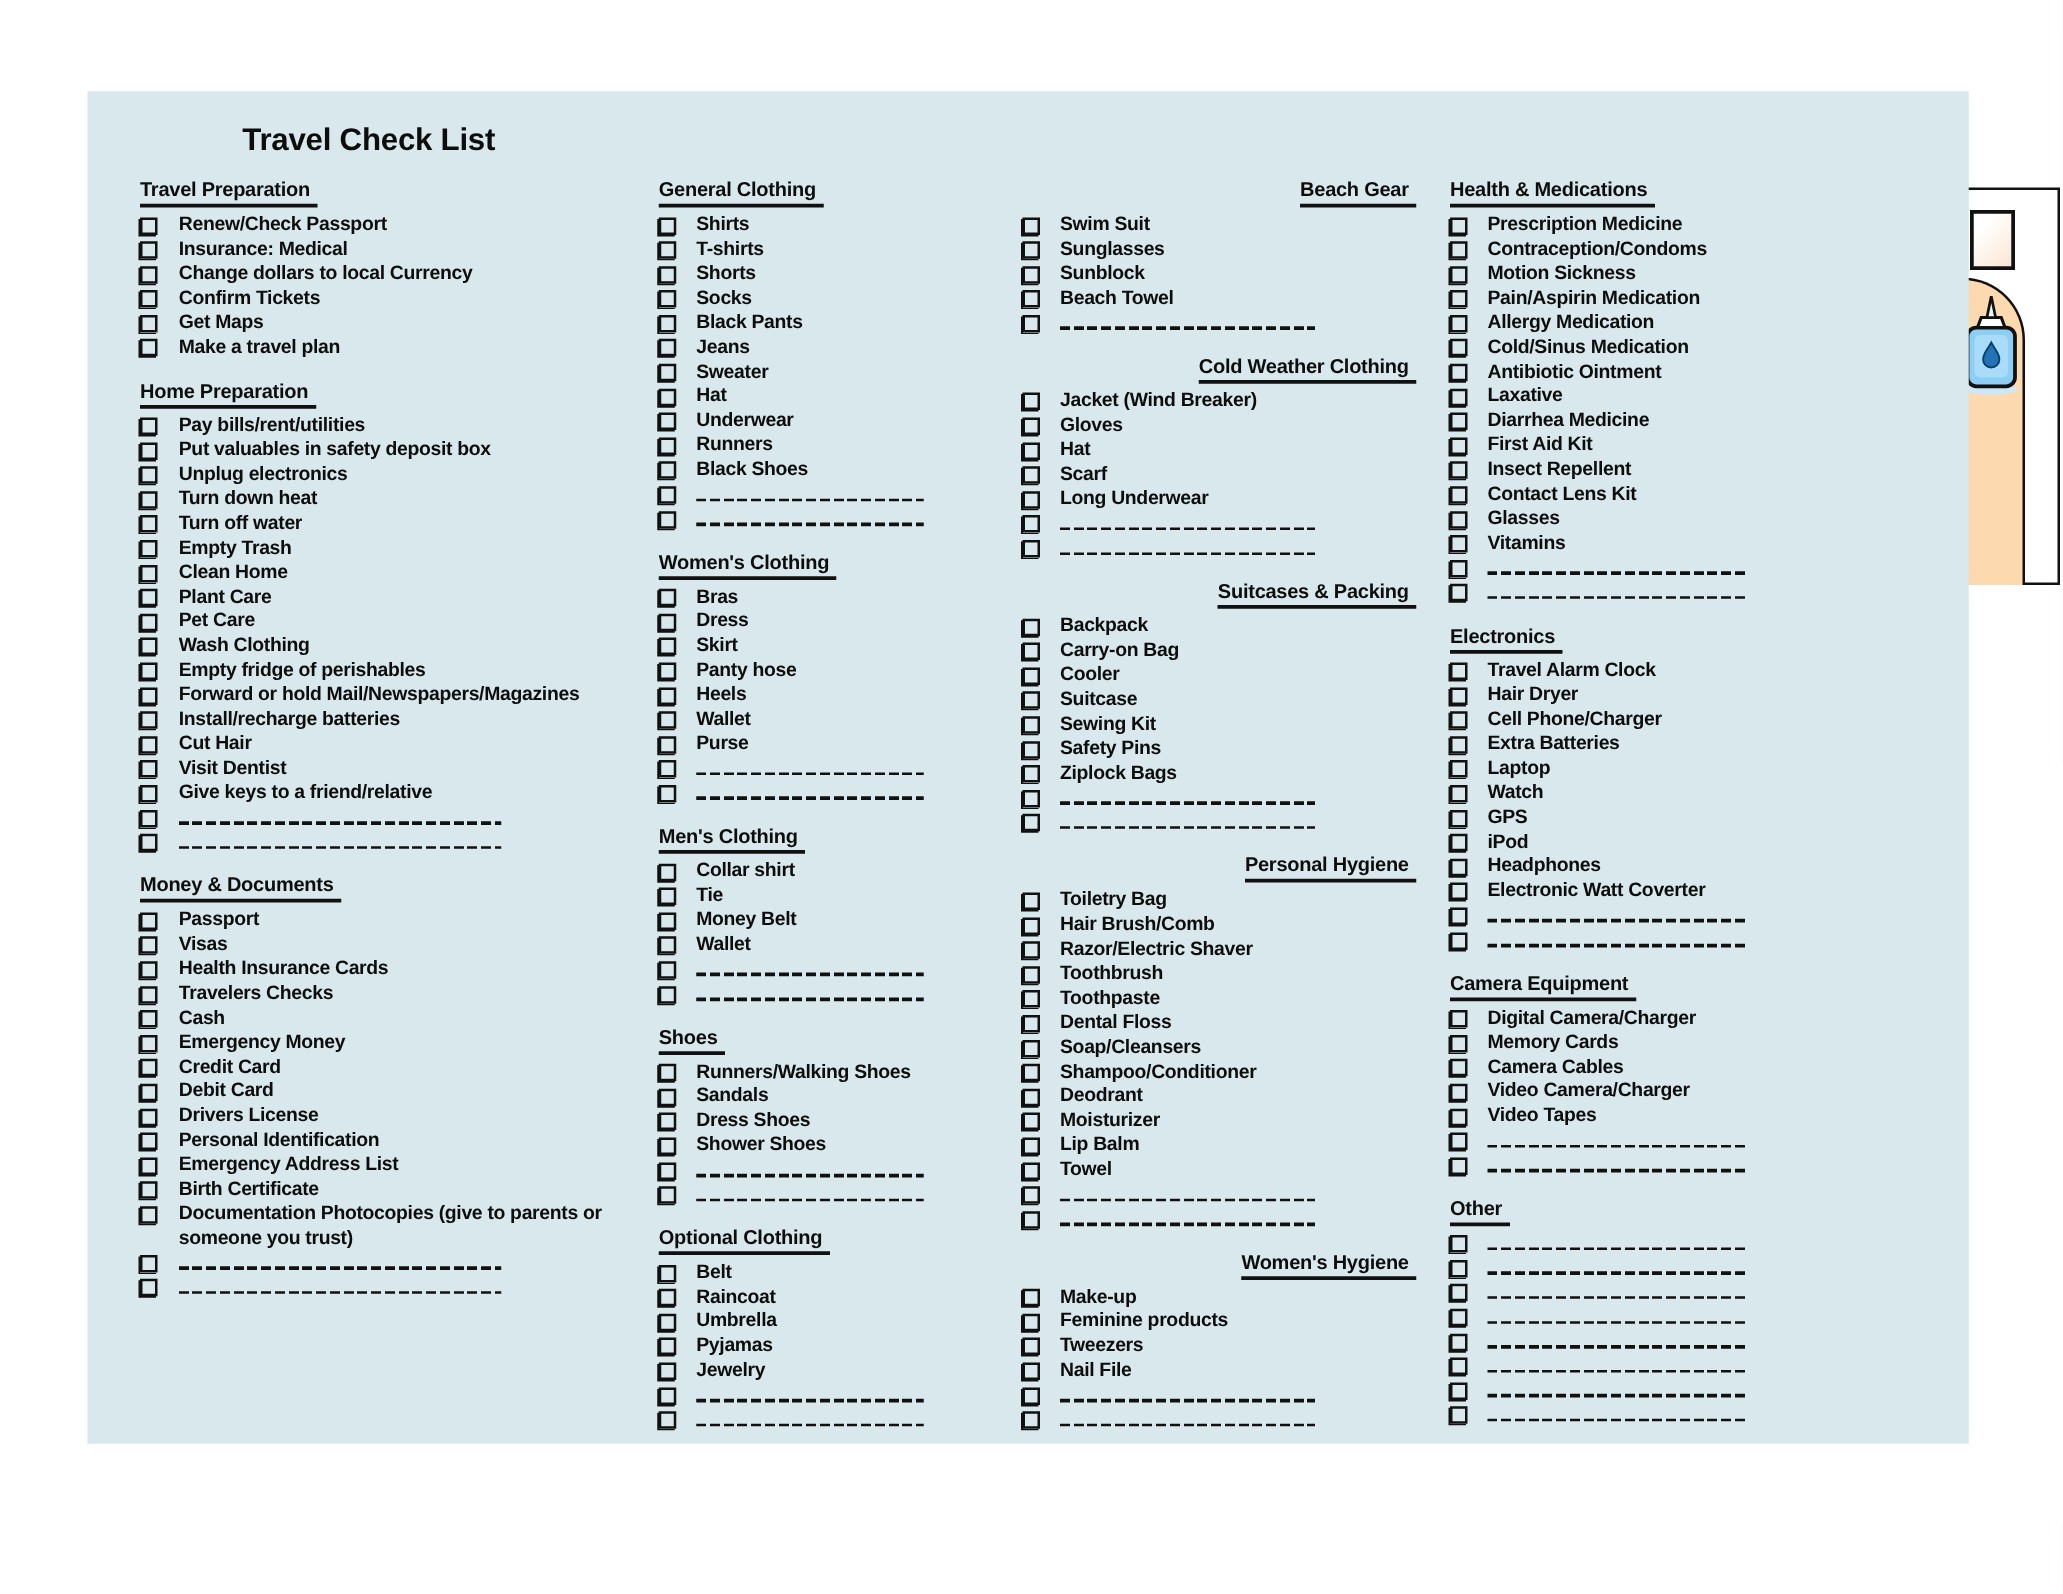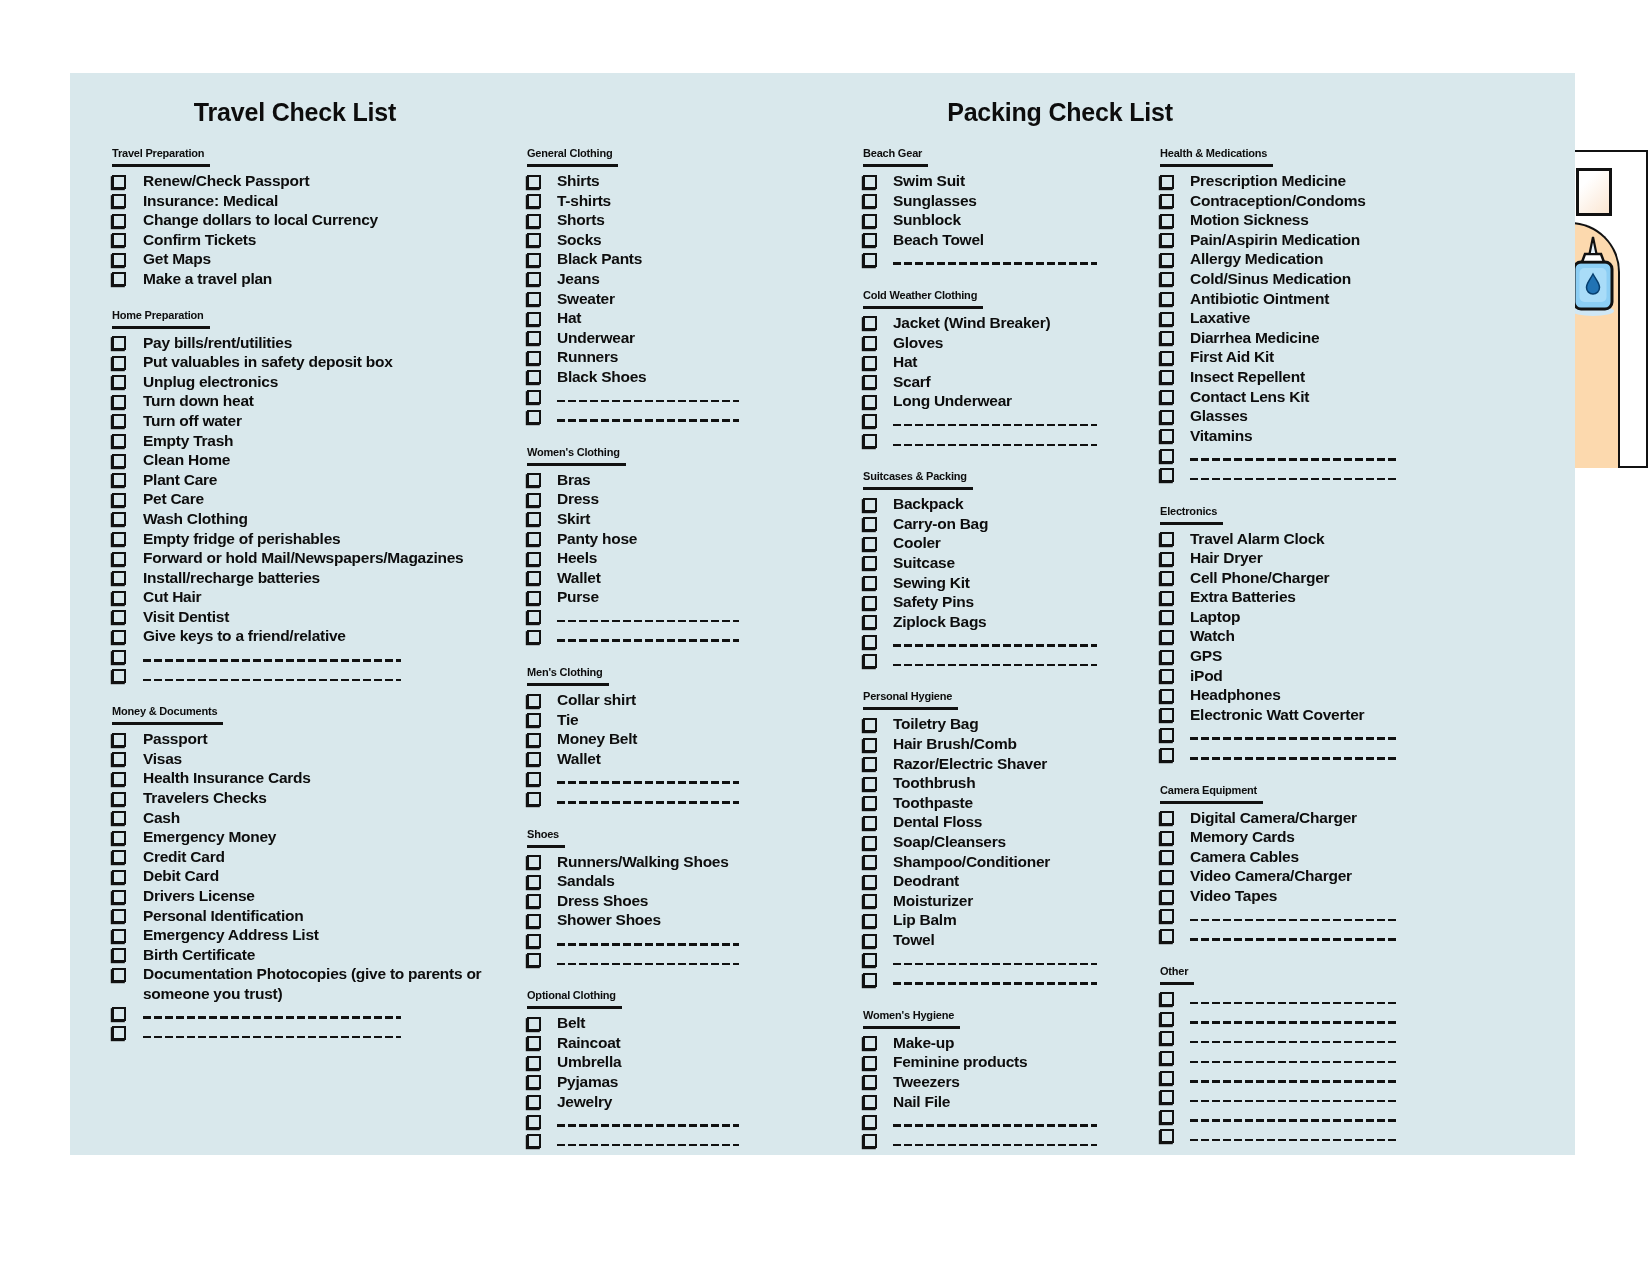--- a/index.html
+++ b/index.html
@@ -37,27 +37,27 @@
   .title{
     position:absolute;top:25px;font-size:25px;font-weight:bold;
     letter-spacing:-0.2px;text-align:center;white-space:nowrap;
   }
   .title-left{left:75px;width:300px;}
   .title-right{left:840px;width:300px;}
 
   .col{position:absolute;top:70px;}
   .col1{left:42px;width:405px;}
   .col2{left:457px;width:295px;}
-  .col3{left:793px;width:315px;}
+  .col3{left:748px;width:315px;text-align:right;}
   .col4{left:1090px;width:305px;}
 
   .section{margin-top:16px;}
   .section:first-child{margin-top:0;}
   .sec-title{
-    display:inline-block;font-size:11px;font-weight:bold;line-height:19px;
+    display:inline-block;font-size:16px;font-weight:bold;line-height:19px;
     letter-spacing:-0.2px;border-bottom:3px solid #111;
     padding:0 6px 1px 0;margin-bottom:4px;white-space:nowrap;
   }
   .row{display:flex;align-items:flex-start;min-height:19.6px;}
   .cb{
     flex:0 0 auto;width:10px;height:10px;margin-top:3.5px;
     border:2px solid #111;background:transparent;
     box-shadow:-1.2px 1.2px 0 #111;margin-right:16px;
   }
   .col1 .cb{margin-right:17px;}
@@ -86,21 +86,20 @@
     <ellipse cx="23" cy="77" rx="21" ry="5" style="fill:var(--bottle-shadow,#cfe7f5)"></ellipse>
     <rect x="4" y="28" width="38" height="47" rx="7" style="fill:var(--bottle-body,#8ccef4);stroke:#111;stroke-width:3"></rect>
     <rect x="9.5" y="34" width="27" height="34" rx="5" style="fill:var(--bottle-panel,#a9dcf8)"></rect>
     <path d="M23 40 C19.5 46.5 16.5 49 16.5 53.5 A6.5 6.5 0 0 0 29.5 53.5 C29.5 49 26.5 46.5 23 40 Z" style="fill:var(--bottle-drop,#2173b4);stroke:#063e6e;stroke-width:1.5"></path>
     <path d="M12 28 L34 28 L31 20 L15 20 Z" style="fill:#ffffff;stroke:#111;stroke-width:2.5"></path>
     <path d="M23 3 L19.5 20 L26.5 20 Z" style="fill:#e8f4fc;stroke:#111;stroke-width:2.2"></path>
   </svg>
 
   <div class="page">
     <div class="title title-left">Travel Check List</div>
-    <div class="title title-right">Packing Check List</div>
     <div class="col col1">
         <div class="section"><div class="sec-title">Travel Preparation</div><div class="row">
             <span class="cb"></span>
             <span class="lbl">Renew/Check Passport</span>
           </div><div class="row">
             <span class="cb"></span>
             <span class="lbl">Insurance: Medical</span>
           </div><div class="row">
             <span class="cb"></span>
             <span class="lbl">Change dollars to local Currency</span>

